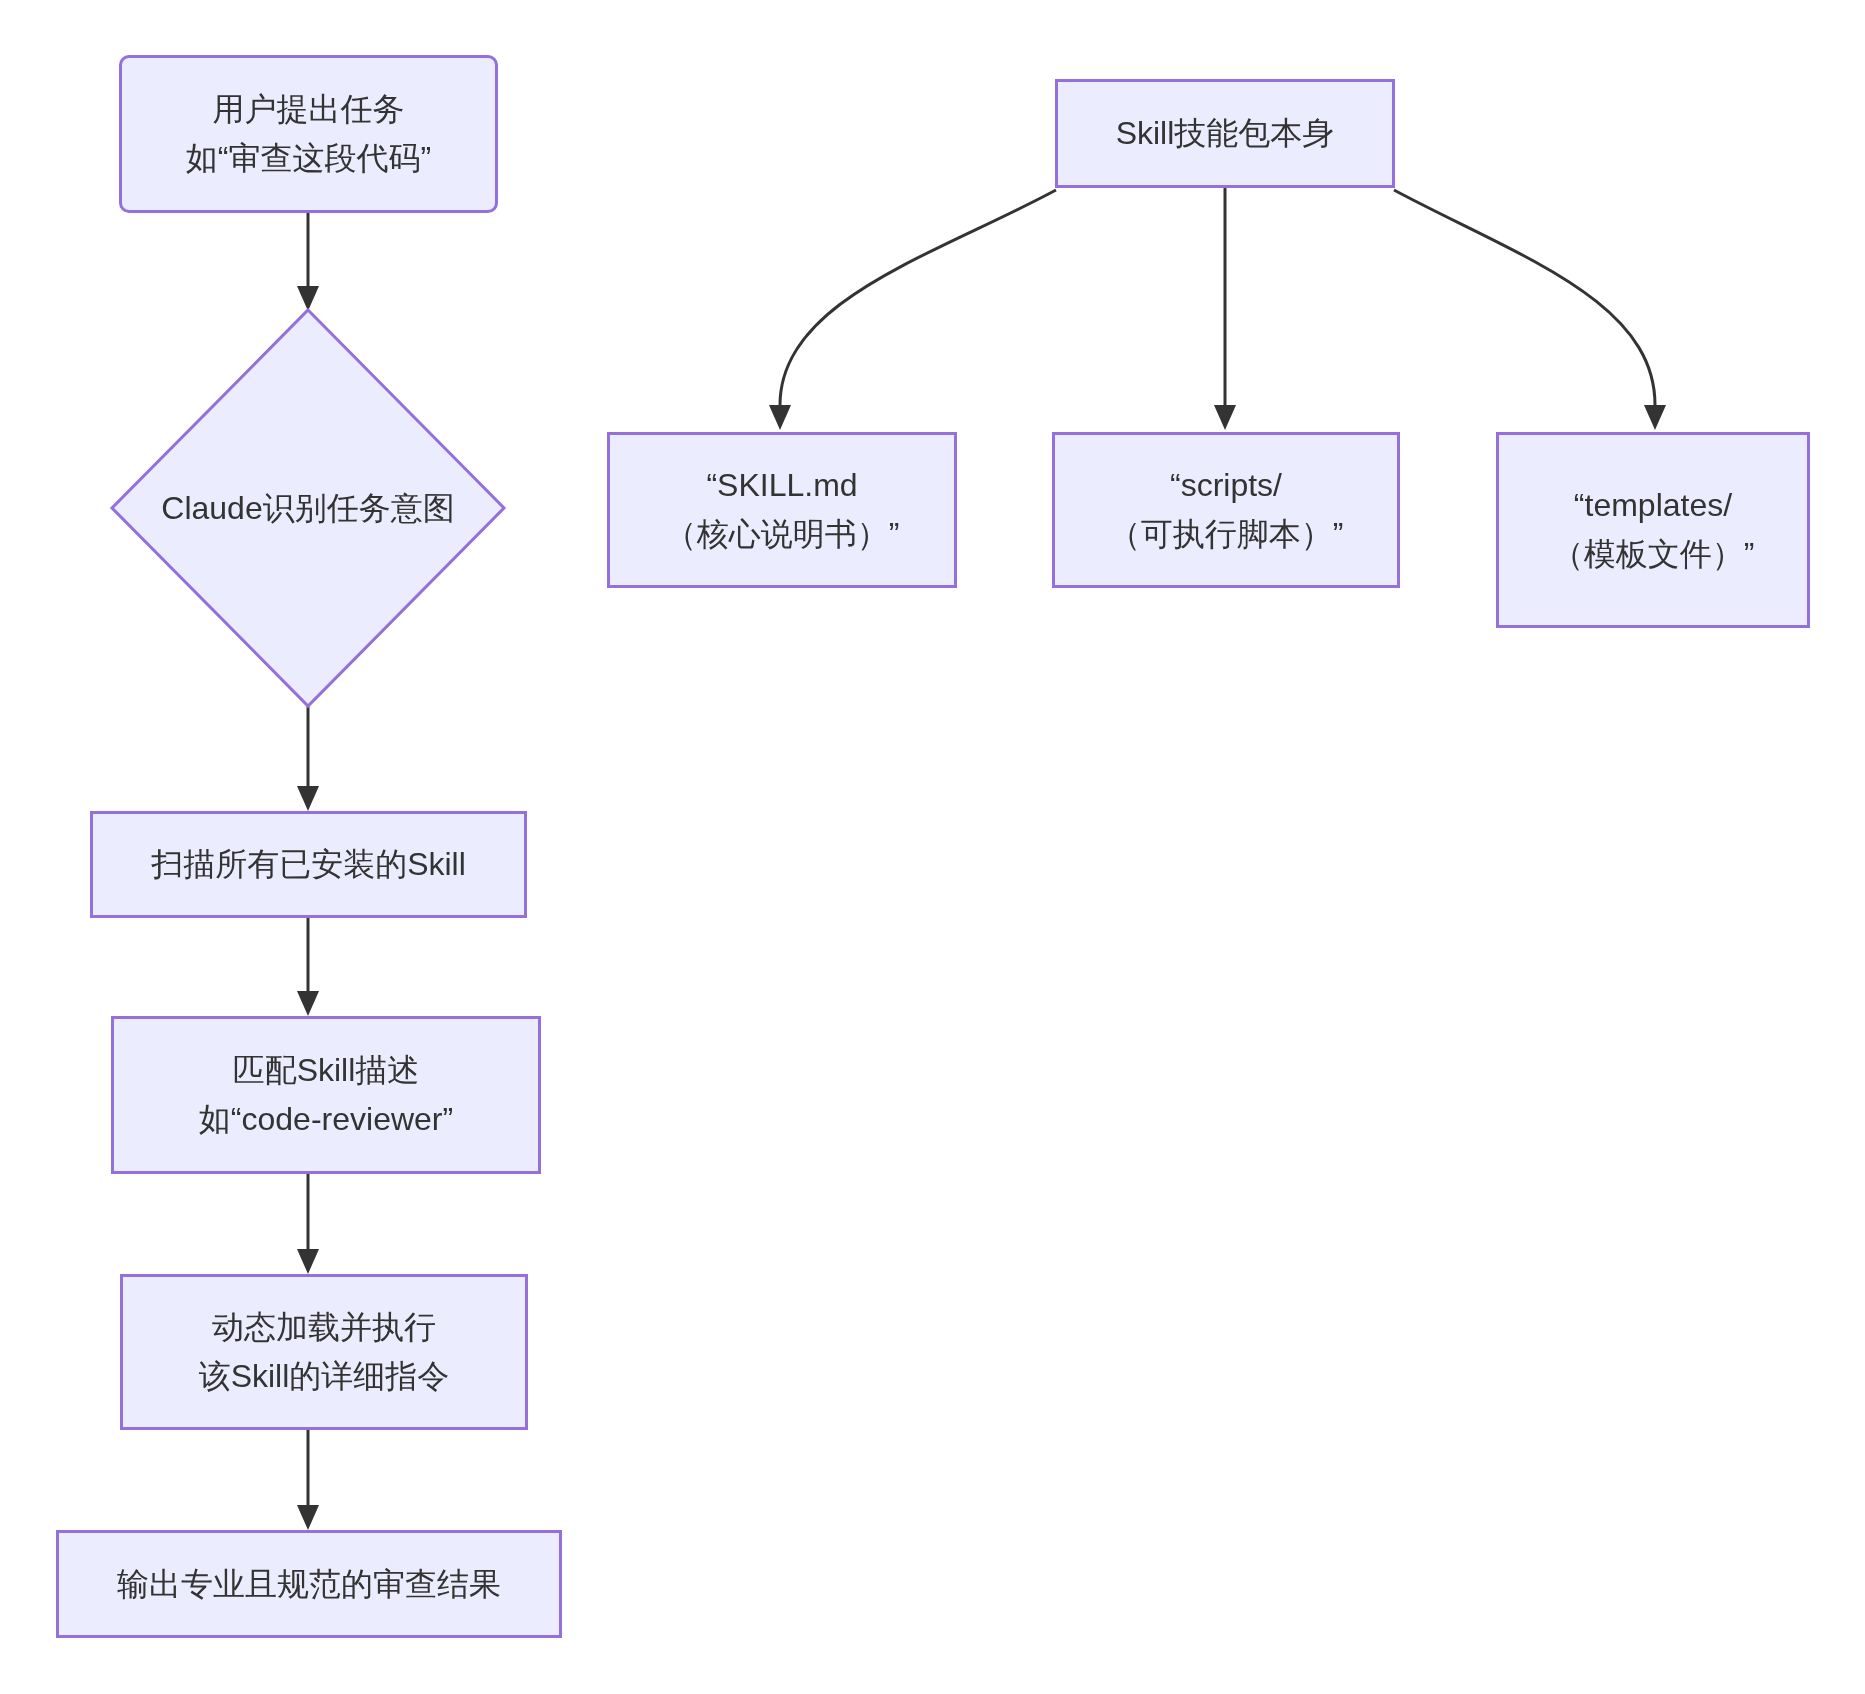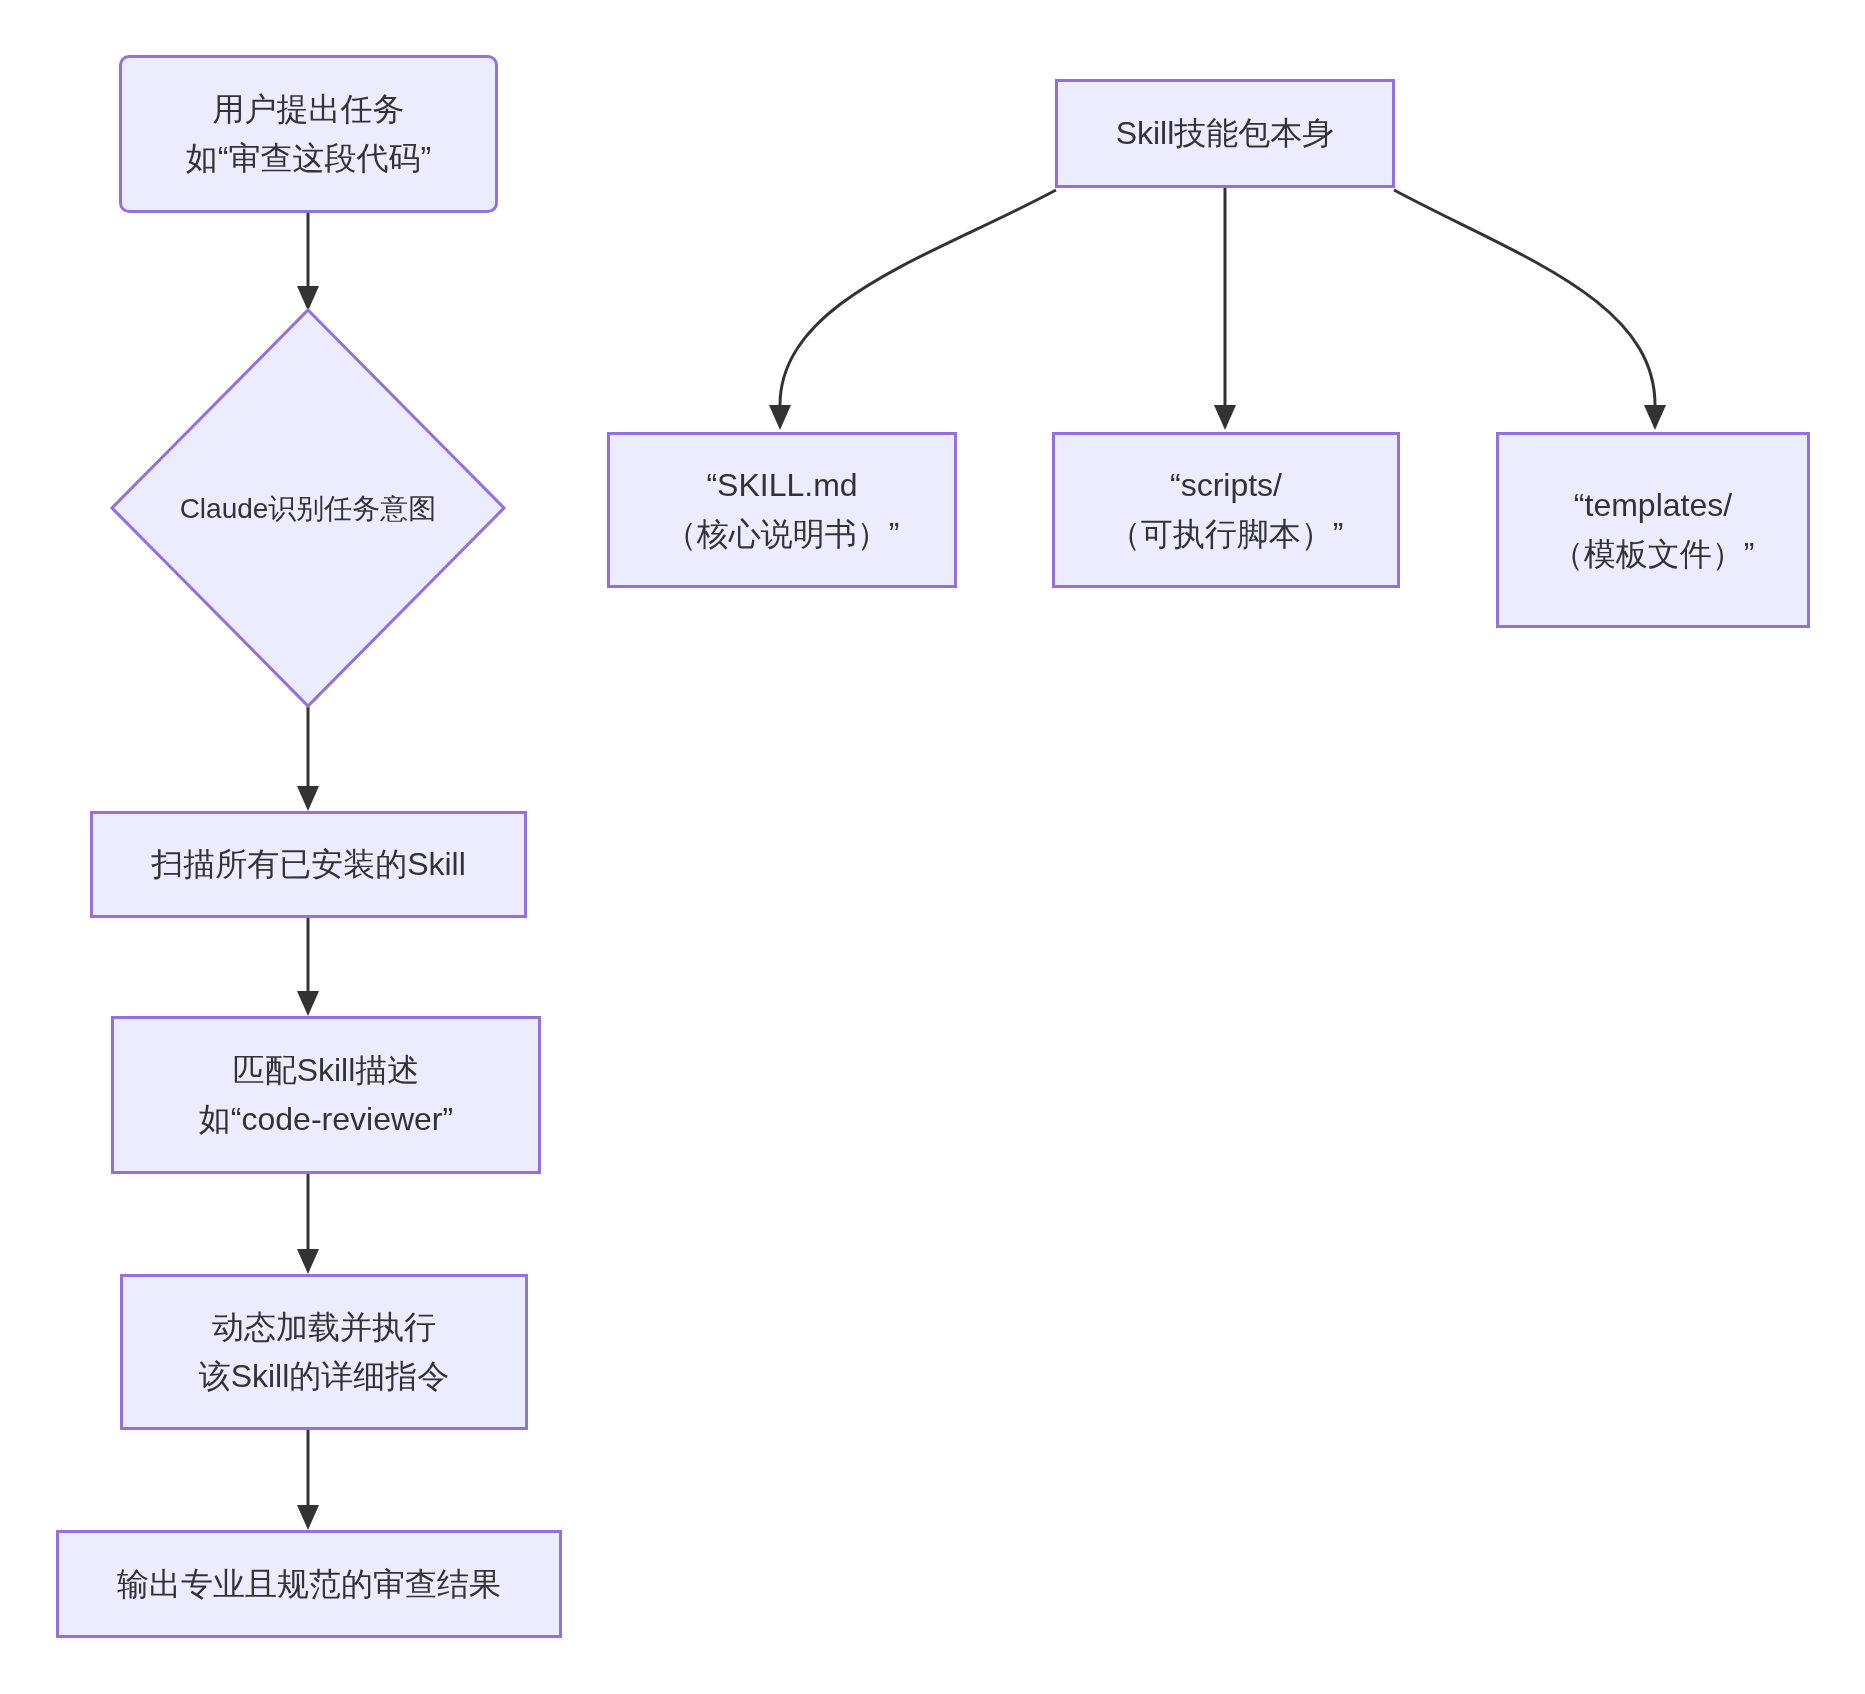--- a/index.html
+++ b/index.html
@@ -37,21 +37,21 @@
     line-height: 49px;
     white-space: nowrap;
   }
   .diamond-label {
     position: absolute;
     box-sizing: border-box;
     display: flex;
     align-items: center;
     justify-content: center;
     text-align: center;
-    font-size: 28px;
+    font-size: 32px;
     line-height: 49px;
     white-space: nowrap;
   }
 </style>
 </head>
 <body>
 
 <div class="canvas">
 
   <svg class="edge-layer" width="1865" height="1694" viewBox="0 0 1865 1694" xmlns="http://www.w3.org/2000/svg">

